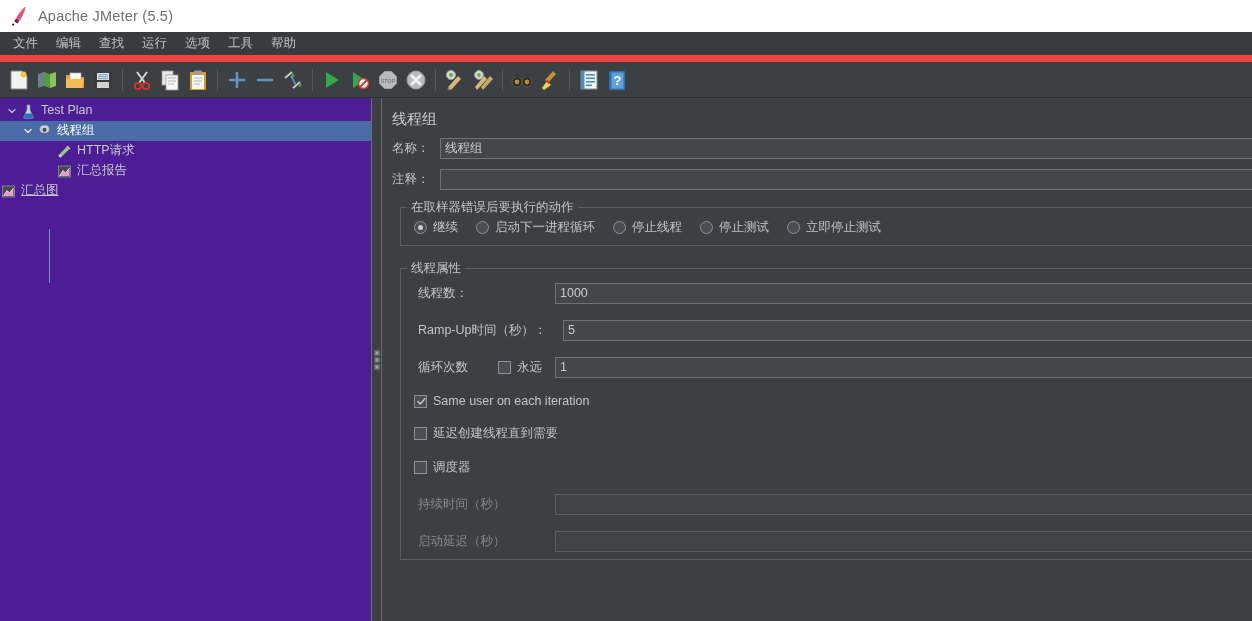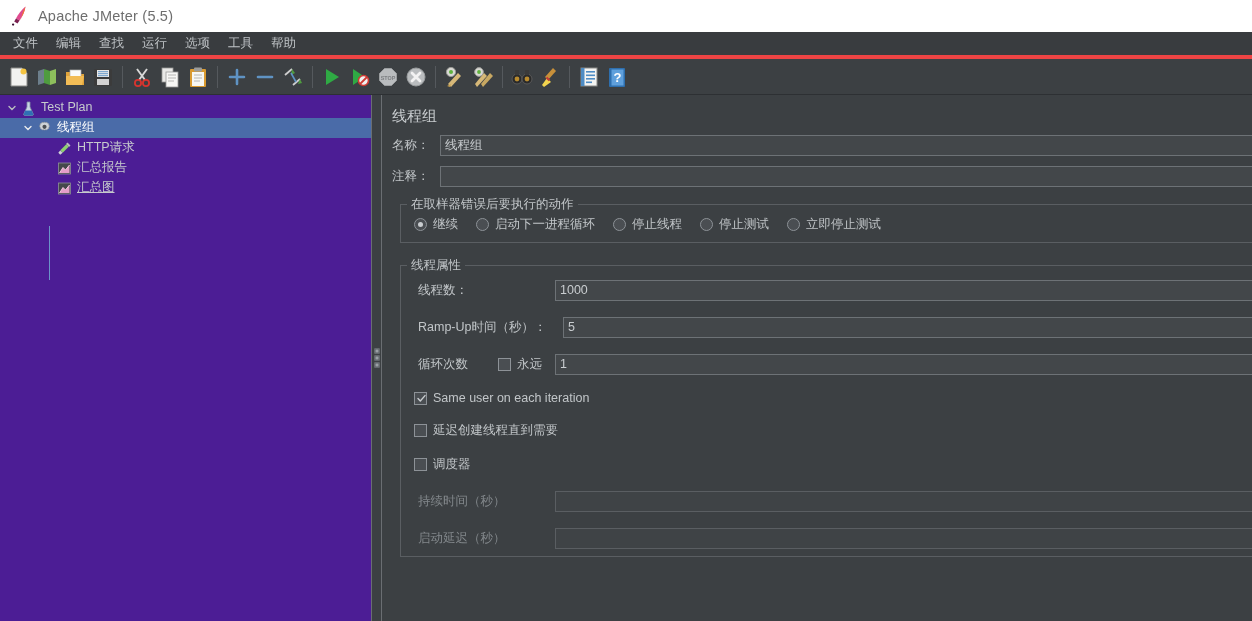--- a/index.html
+++ b/index.html
@@ -43,21 +43,21 @@
     font-size: 14.5px;
     color: #6e6e6e;
     letter-spacing: 0.2px;
     white-space: nowrap;
   }
 
   
   .menubar {
     height: 23px;
     background: #393c3f;
-    border-bottom: 4px solid #ef4444;
+    border-bottom: 7px solid #ef4444;
     display: flex;
     align-items: center;
     padding-left: 4px;
     flex: none;
   }
   .menu-item {
     font-size: 12.5px;
     color: #bfc3c6;
     padding: 2px 9px 3px 9px;
     white-space: nowrap;
@@ -602,21 +602,21 @@
         <span class="tree-icon">
           <svg width="15" height="15" viewBox="0 0 15 15">
             <rect x="1.5" y="2" width="12" height="11" fill="#45484b" stroke="#8d9196" stroke-width=".8"></rect>
             <path d="M2.5 12 L6 6.5 L8.5 9 L12.5 4 v8 Z" fill="#e49ec9"></path>
             <path d="M2.5 12 L6 6.5 L8.5 9 L12.5 4" stroke="#f3c8e0" stroke-width="1" fill="none"></path>
           </svg>
         </span>
         <span class="tree-label">汇总报告</span>
       </div>
 
-      <div class="tree-row" style="padding-left:56px;text-decoration:underline;">
+      <div class="tree-row" style="text-decoration:underline;">
         <span class="tree-icon">
           <svg width="15" height="15" viewBox="0 0 15 15">
             <rect x="1.5" y="2" width="12" height="11" fill="#45484b" stroke="#8d9196" stroke-width=".8"></rect>
             <path d="M2.5 12 L6 6.5 L8.5 9 L12.5 4 v8 Z" fill="#e49ec9"></path>
             <path d="M2.5 12 L6 6.5 L8.5 9 L12.5 4" stroke="#f3c8e0" stroke-width="1" fill="none"></path>
           </svg>
         </span>
         <span class="tree-label">汇总图</span>
       </div>
 

